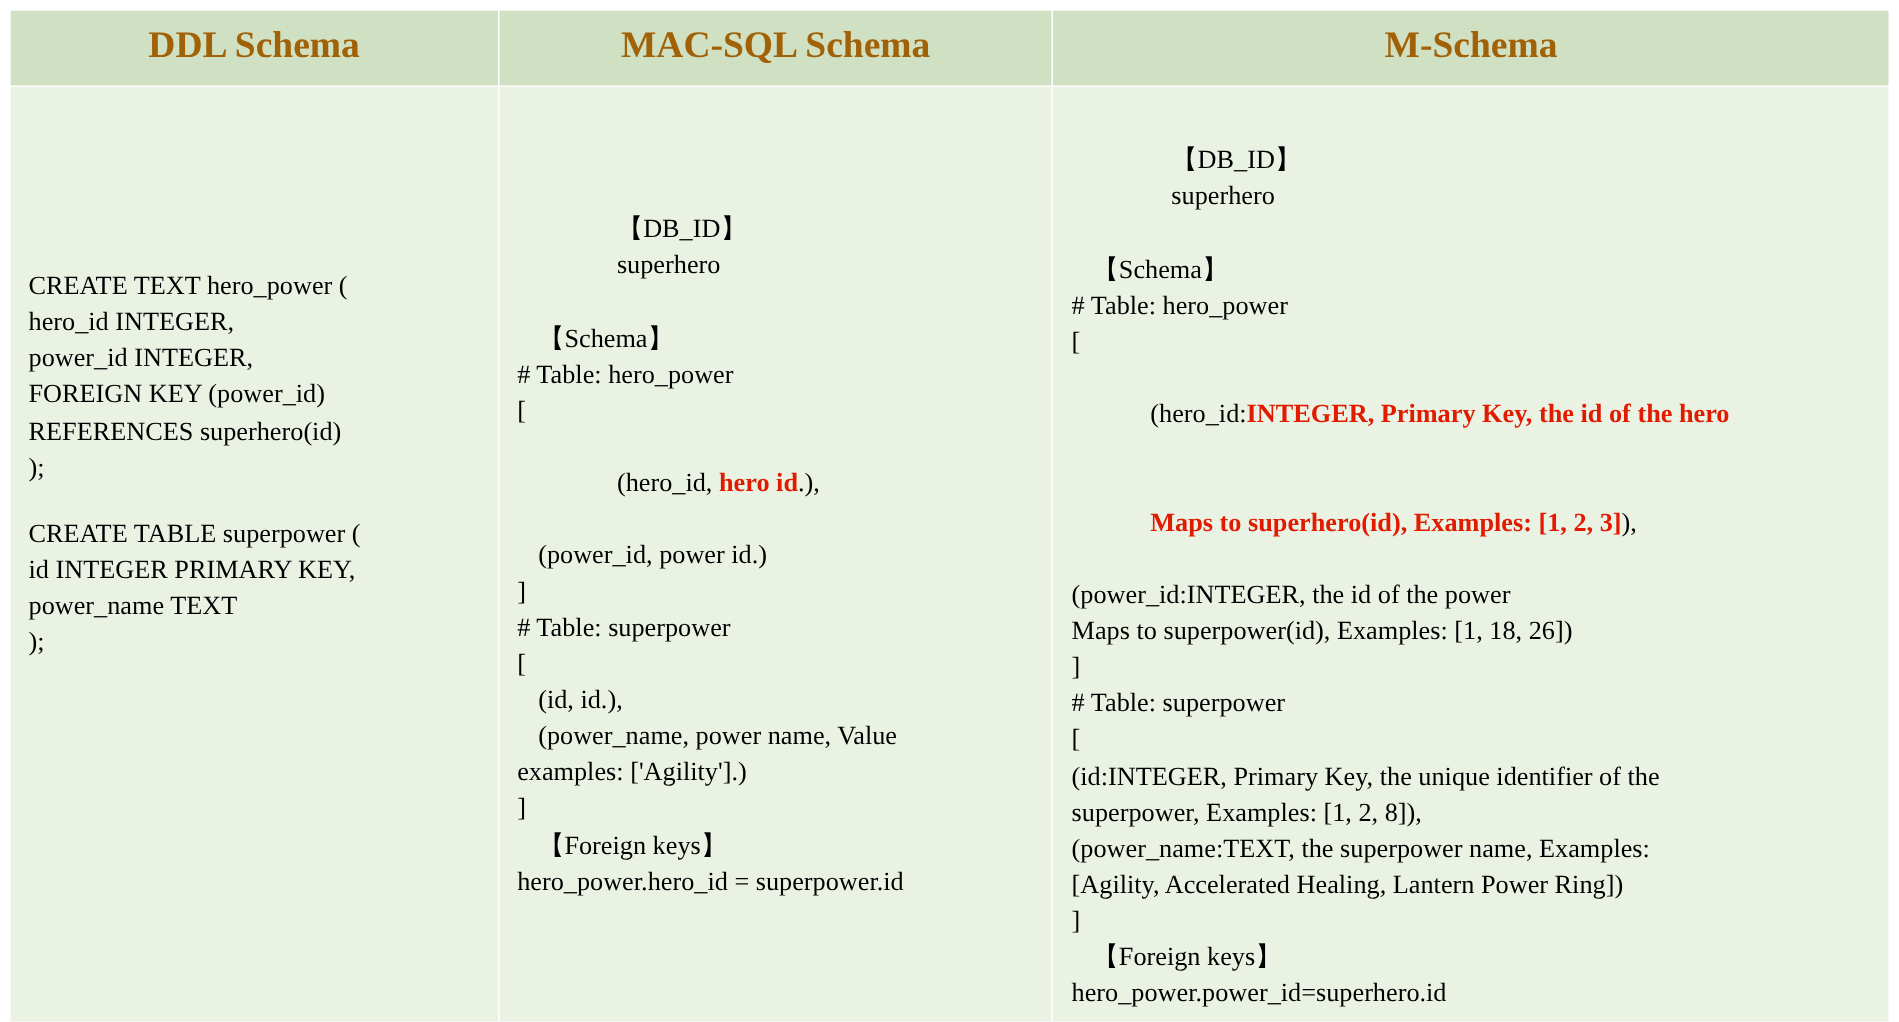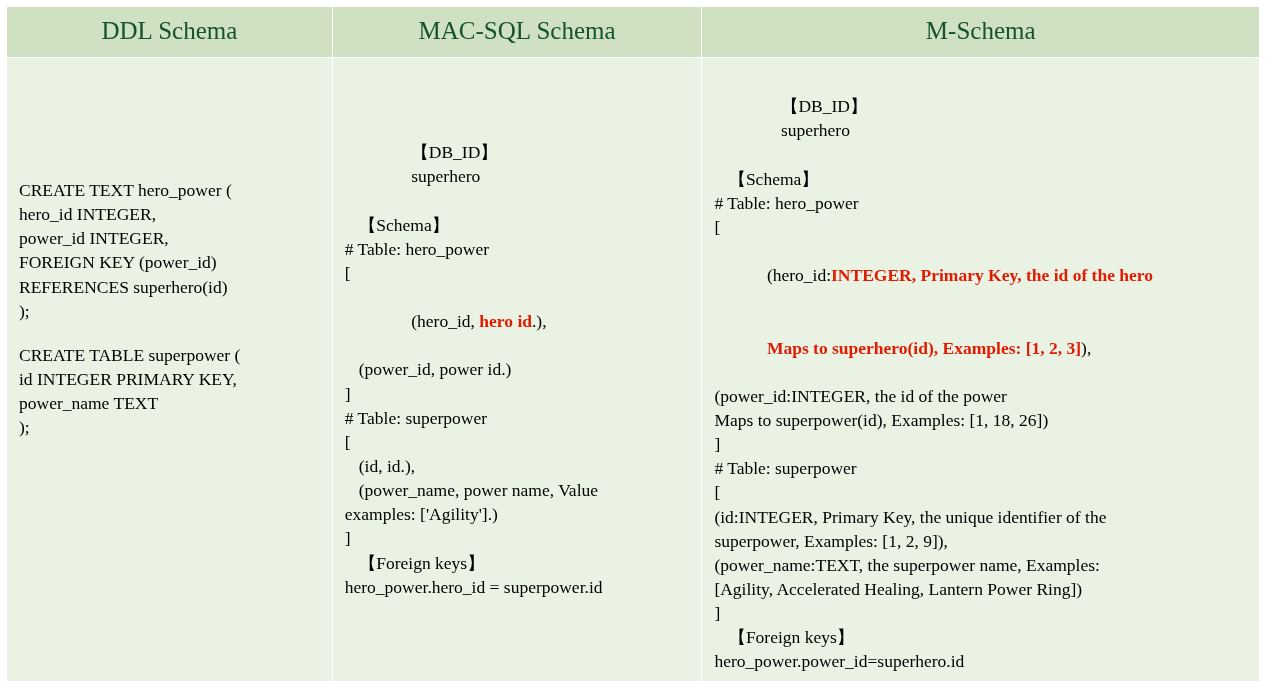--- a/index.html
+++ b/index.html
@@ -22,22 +22,22 @@
     border-collapse: collapse;
     table-layout: fixed;
     width: 100%;
   }
   table.schema-table th, table.schema-table td {
     border: 1px solid #ffffff;
     vertical-align: top;
   }
   thead th {
     background: #cfe0c3;
-    color: #14532d;
-    font-weight: normal;
+    color: #a16207;
+    font-weight: bold;
     font-size: 25px;
     text-align: center;
     padding: 10px 4px 12px 4px;
     border-bottom: 2px solid #ffffff;
     font-family: "Liberation Serif", "DejaVu Serif", serif;
   }
   tbody td {
     background: #eaf2e4;
     padding: 10px 12px 14px 12px;
     font-size: 17.5px;
@@ -133,21 +133,21 @@
           </div>
           <div class="line">
             <span class="red">Maps to superhero(id), Examples: [1, 2, 3]</span><span>),</span>
           </div>
           <div class="line">(power_id:INTEGER, the id of the power</div>
           <div class="line">Maps to superpower(id), Examples: [1, 18, 26])</div>
           <div class="line">]</div>
           <div class="line"># Table: superpower</div>
           <div class="line">[</div>
           <div class="line">(id:INTEGER, Primary Key, the unique identifier of the</div>
-          <div class="line">superpower, Examples: [1, 2, 9]),</div>
+          <div class="line">superpower, Examples: [1, 2, 8]),</div>
           <div class="line">(power_name:TEXT, the superpower name, Examples:</div>
           <div class="line">[Agility, Accelerated Healing, Lantern Power Ring])</div>
           <div class="line">]</div>
           <div class="line indent1 bracket">【Foreign keys】</div>
           <div class="line">hero_power.power_id=superhero.id</div>
         </td>
 
       </tr>
     </tbody>
   </table>

